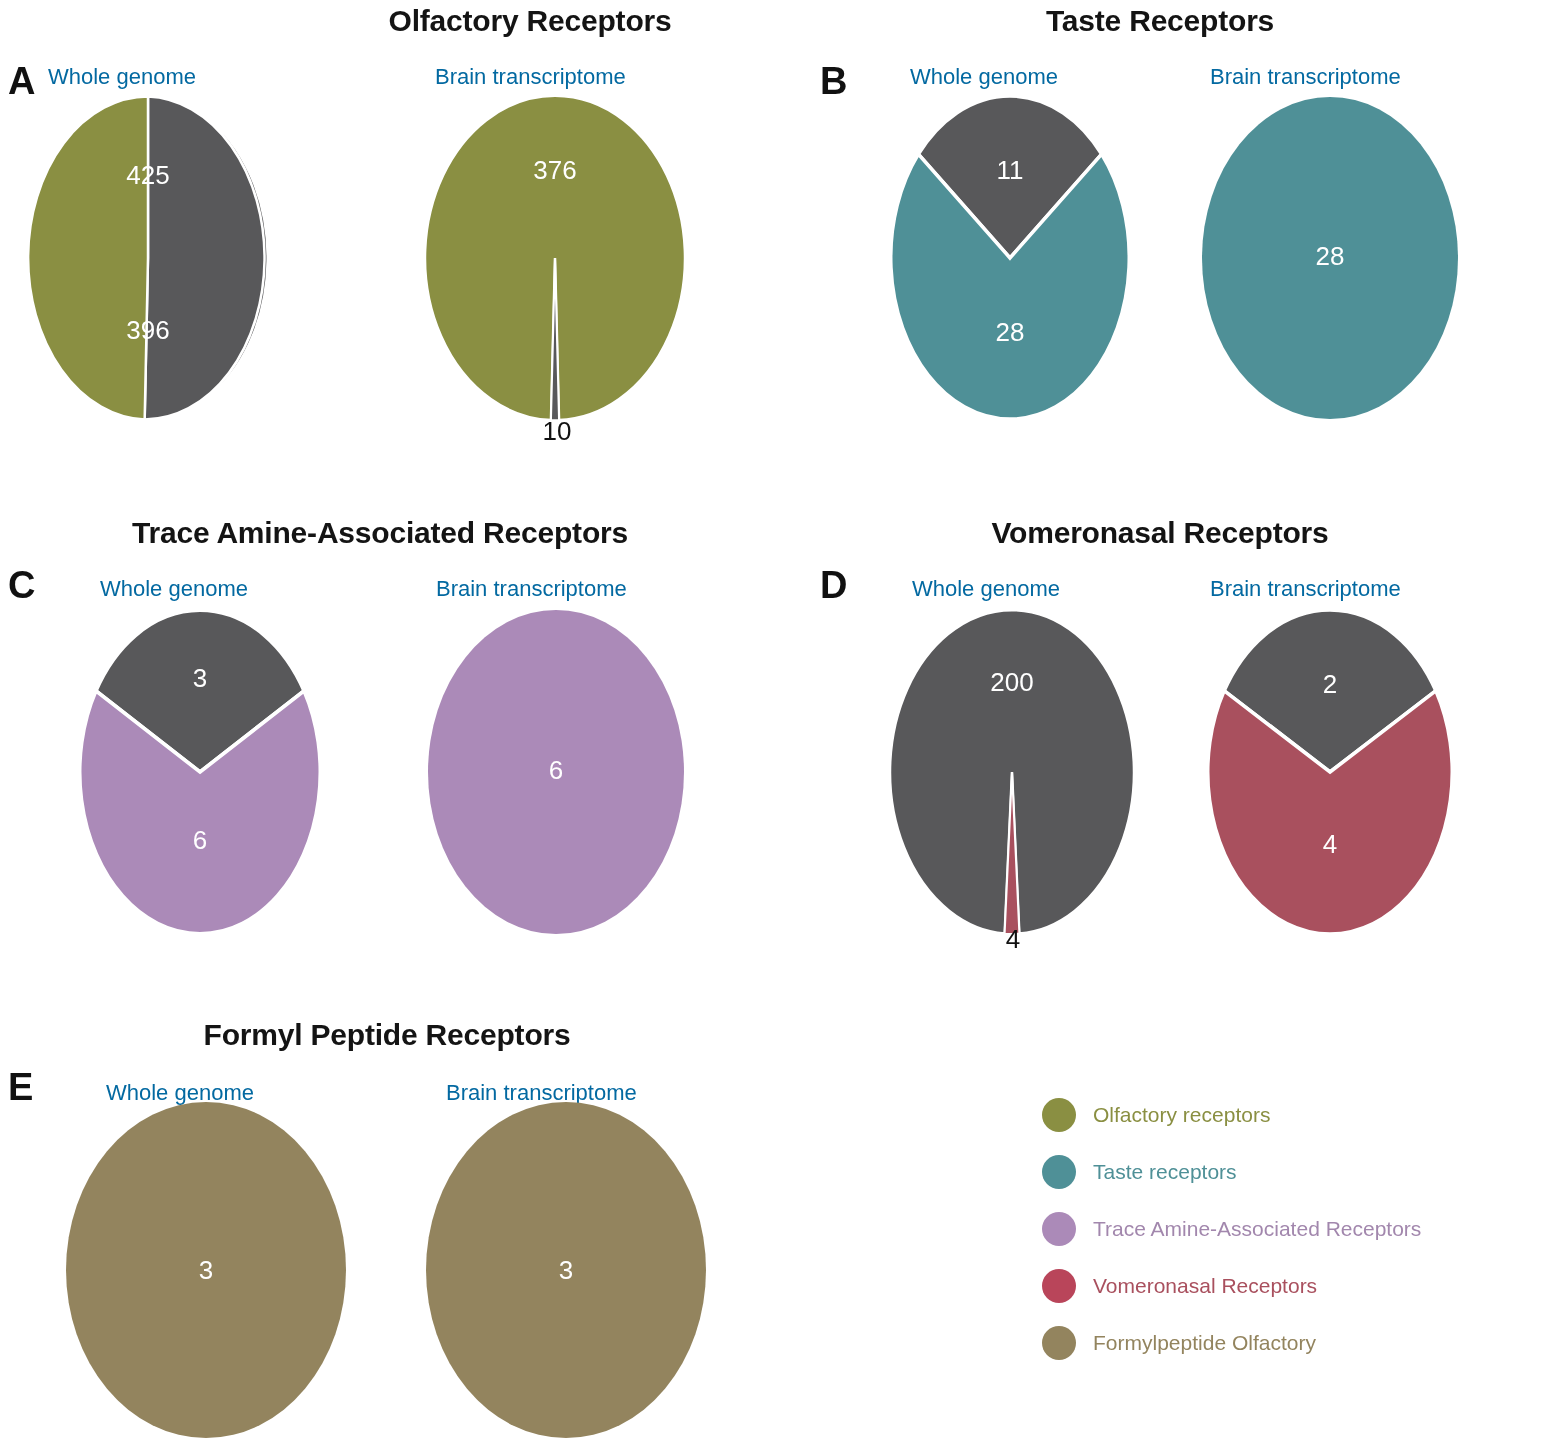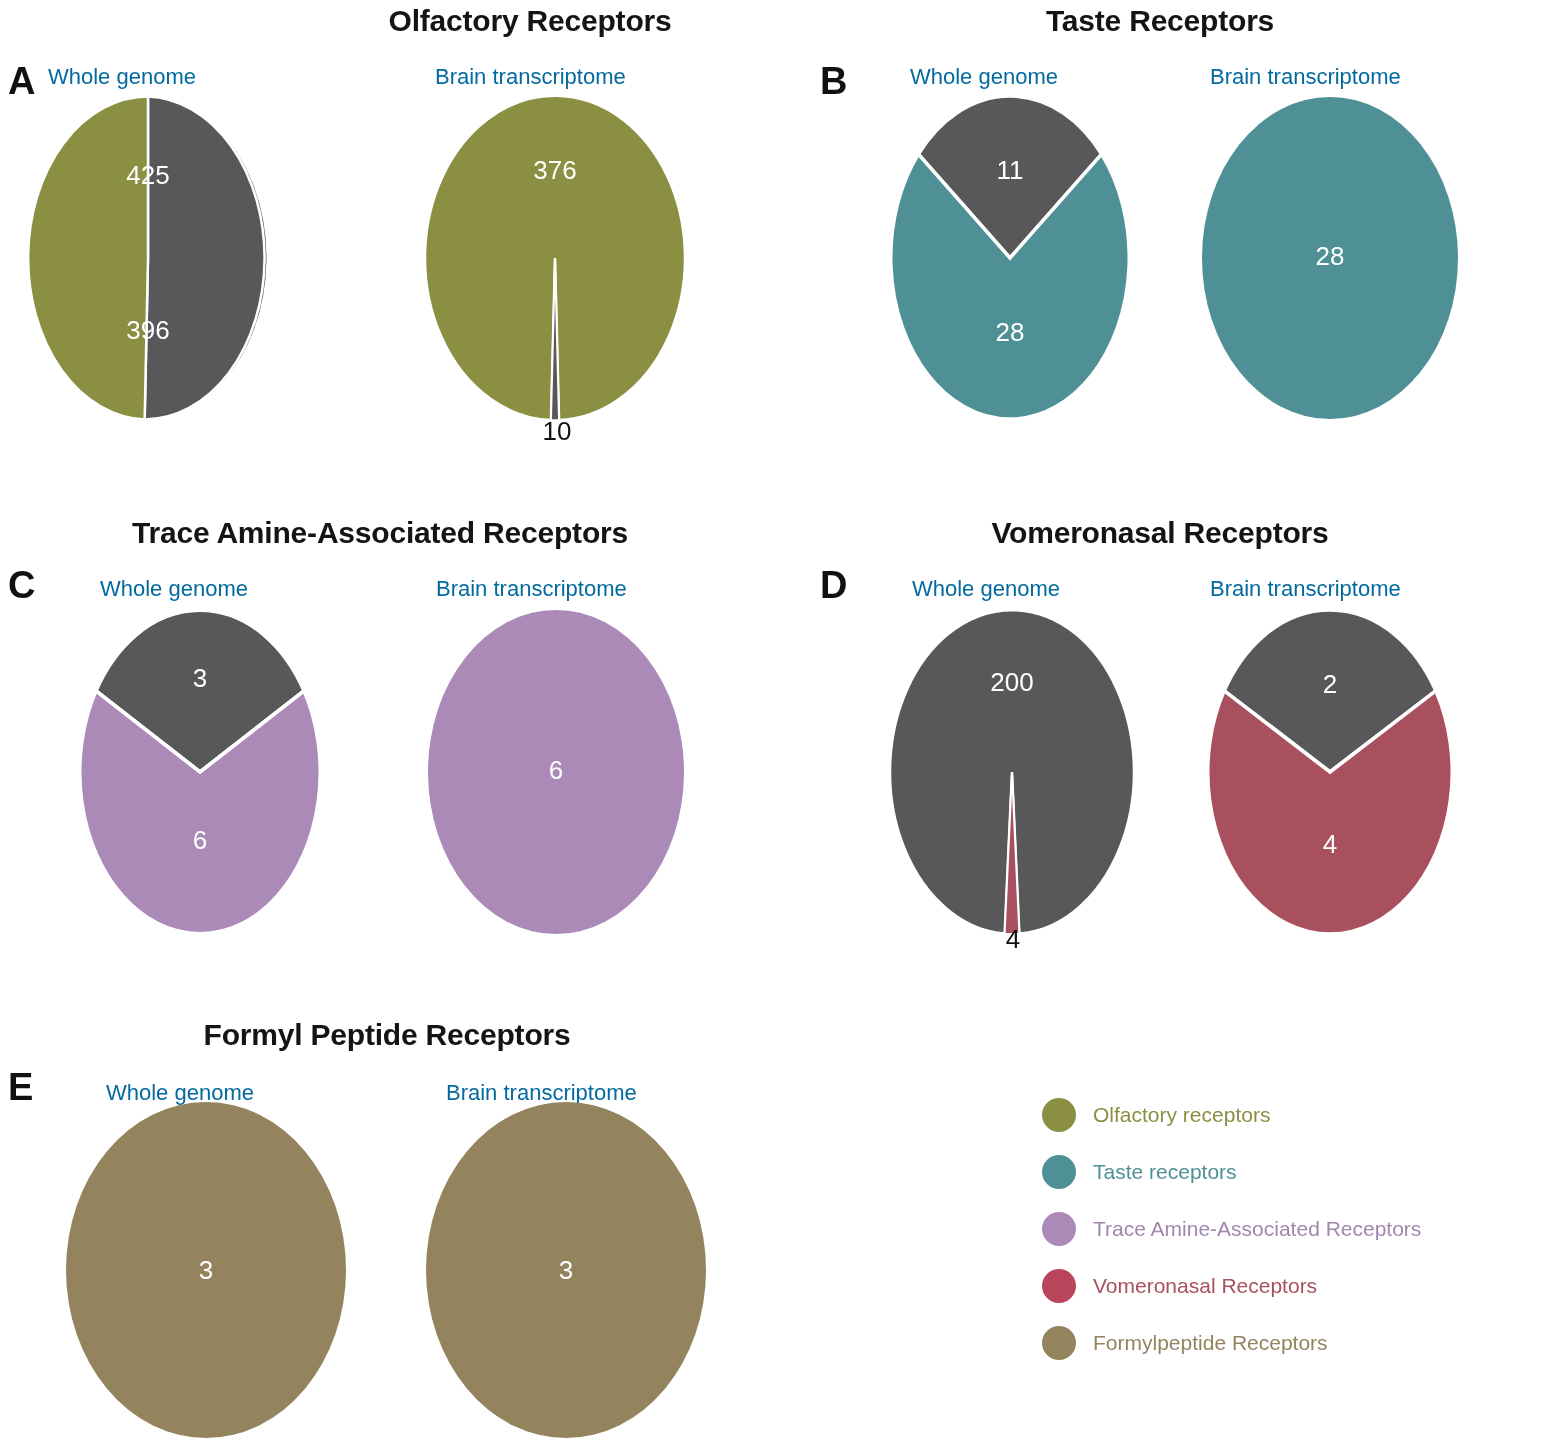--- a/index.html
+++ b/index.html
@@ -216,17 +216,17 @@
     <div class="legend-row">
       <span class="legend-swatch" style="background:#ab8ab8;"></span>
       <span class="legend-label" style="color:#a287ad;">Trace Amine-Associated Receptors</span>
     </div>
     <div class="legend-row">
       <span class="legend-swatch" style="background:#b9455a;"></span>
       <span class="legend-label" style="color:#a9505e;">Vomeronasal Receptors</span>
     </div>
     <div class="legend-row">
       <span class="legend-swatch" style="background:#93845e;"></span>
-      <span class="legend-label" style="color:#93845e;">Formylpeptide Receptors</span>
+      <span class="legend-label" style="color:#93845e;">Formylpeptide Olfactory</span>
     </div>
   </div>
 
 </div>
 
 </body></html>

